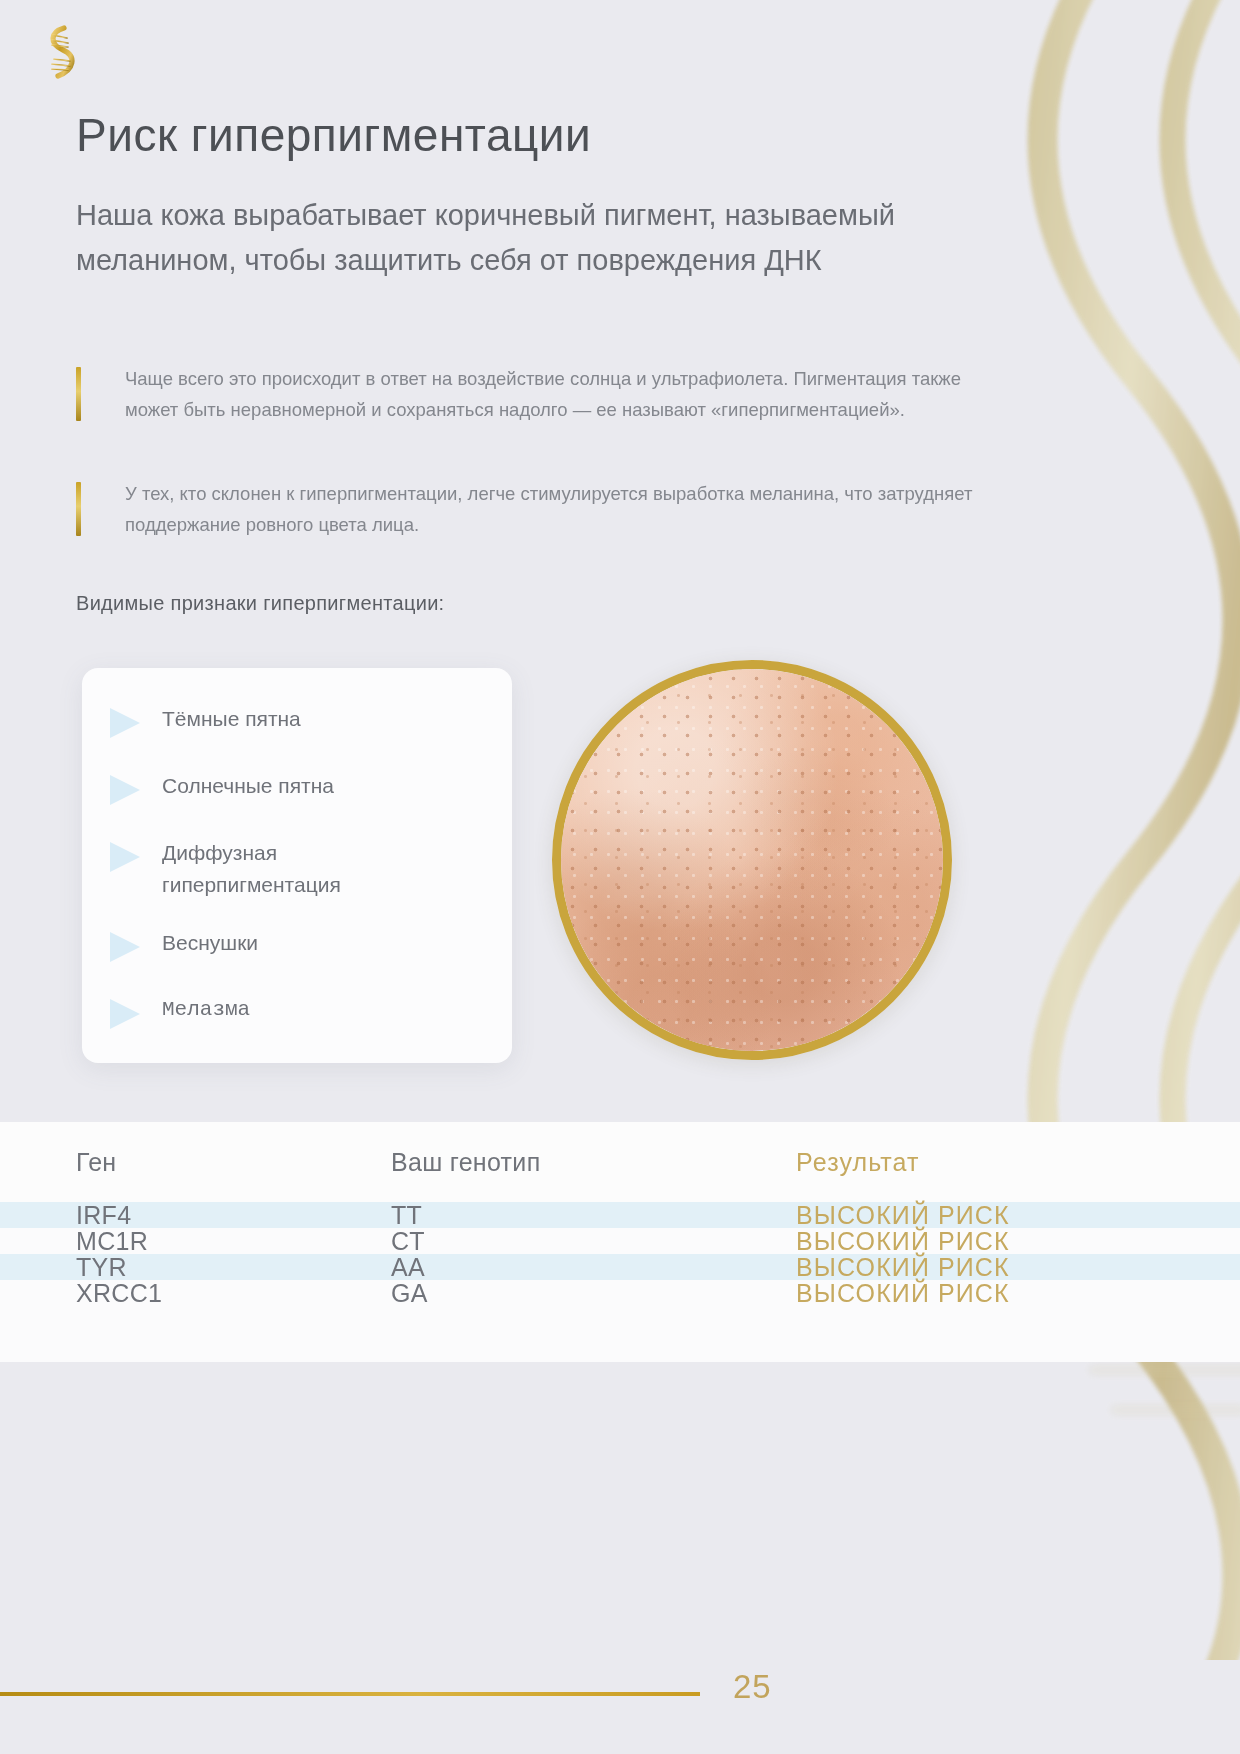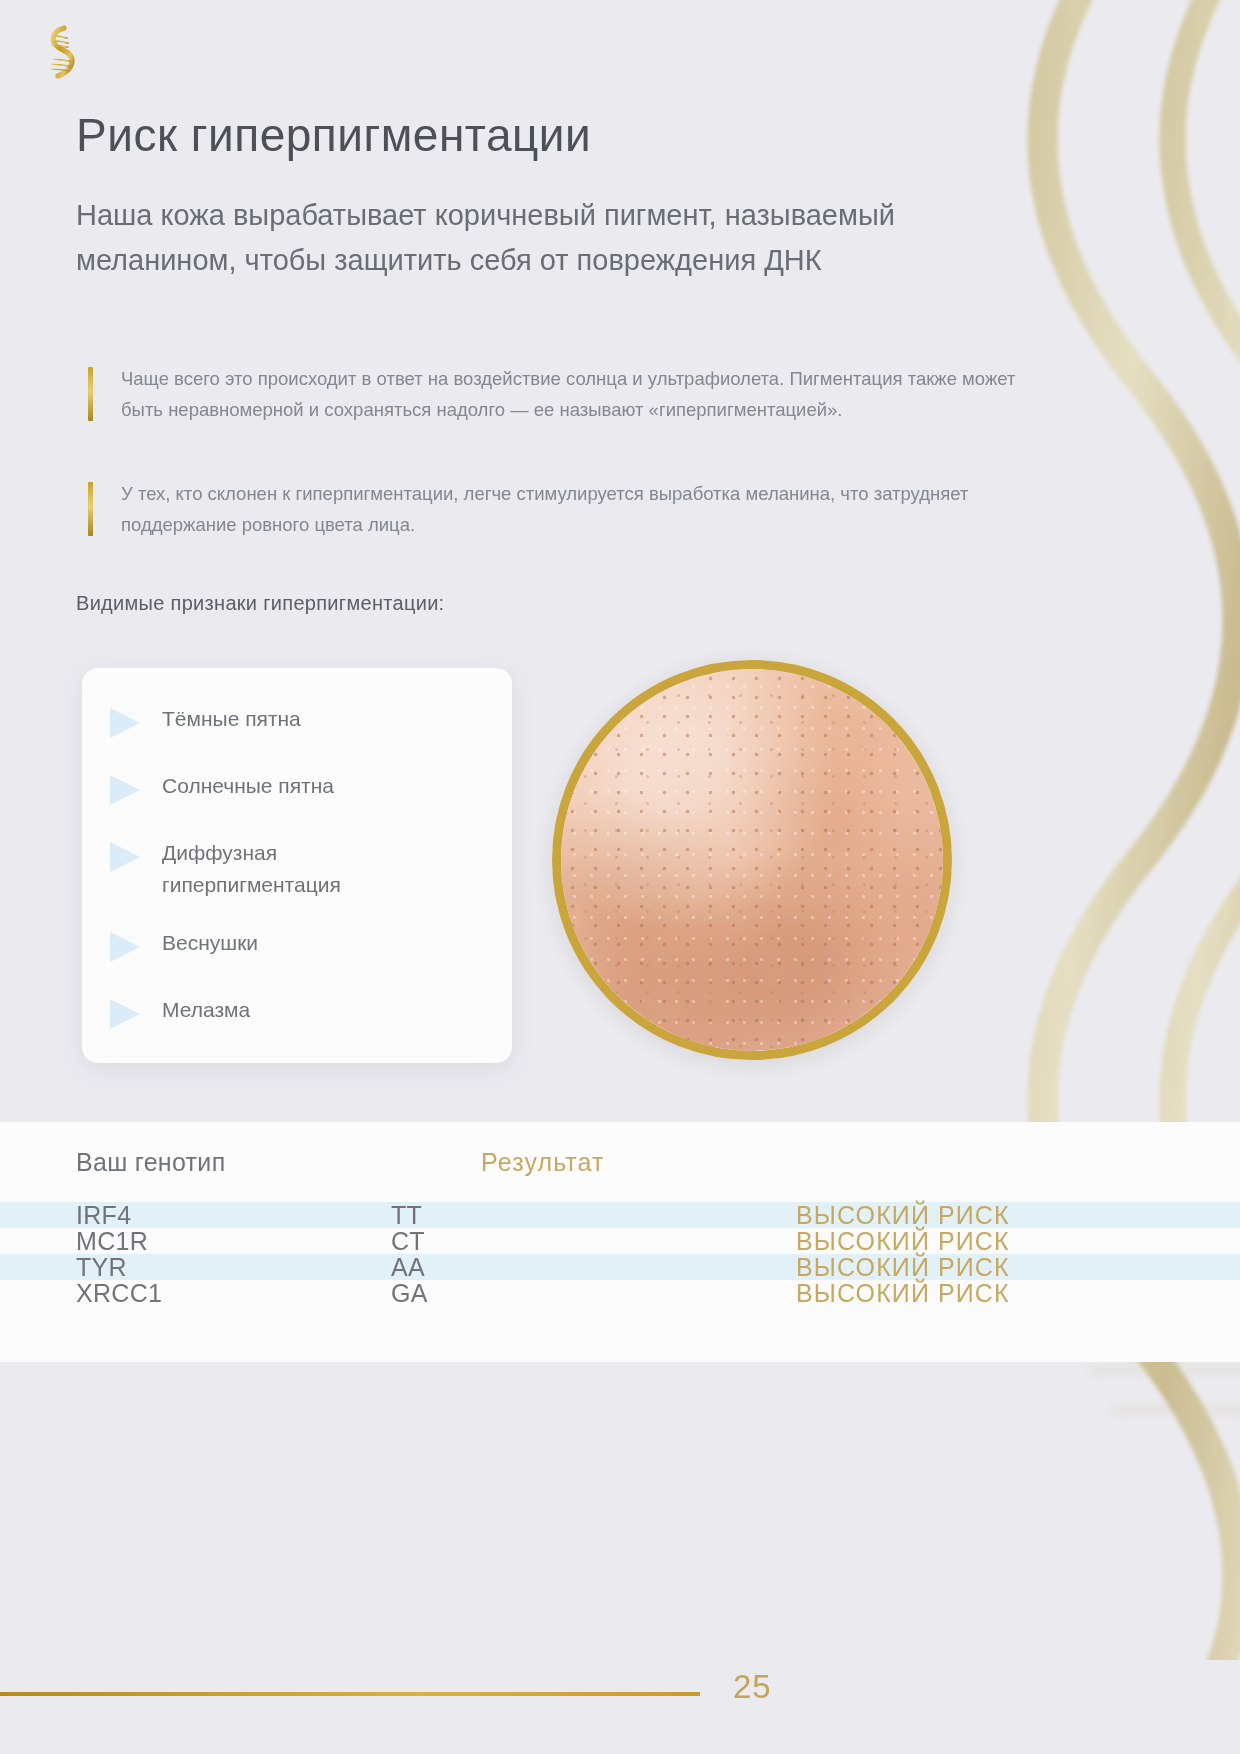--- a/index.html
+++ b/index.html
@@ -56,27 +56,26 @@
     font-size:29px;
     font-weight:300;
     line-height:45px;
     color:#6a6d74;
   }
 
   
   .note {
     position:absolute;
     left:76px;
-    padding-left:33px;
+    padding-left:49px;
     width:930px;
     font-size:18.5px;
     font-weight:300;
     line-height:31px;
     color:#84878e;
-    margin-left:12px;
   }
   .note::before {
     content:"";
     position:absolute;
     left:0; top:4px; bottom:4px;
     width:5px;
     background:linear-gradient(180deg,#c9a227 0%,#e8cf6f 45%,#a8851d 100%);
     border-radius:1px;
   }
   .note--1 { top:363px; }
@@ -104,21 +103,21 @@
     padding:34px 9px 0 0;
     z-index:4;
   }
   .sign-row {
     display:flex;
     align-items:flex-start;
     padding:0 0 0 28px;
     min-height:42px;
     margin-bottom:25px;
   }
-  .sign-row:last-child { margin-bottom:0; }
+  .sign-row:last-child { margin-bottom:0;font-family:Liberation Mono, monospace; }
   .sign-arrow {
     flex:0 0 auto;
     width:0; height:0;
     margin-top:6px; margin-right:22px;
     border-top:15px solid transparent;
     border-bottom:15px solid transparent;
     border-left:30px solid #d9ecf7;
   }
   .sign-label {
     font-size:21px;
@@ -358,20 +357,21 @@
     <div class="photo">
       <div class="photo-inner"></div>
       <div class="photo-speckle"></div>
     </div>
 
   </div>
 
   <div class="table">
 
     <div class="trow trow--head">
+      <div class="c-gene">Ген</div>
       <div class="c-geno">Ваш генотип</div>
       <div class="c-result">Результат</div>
     </div>
 
     <div class="trow trow--odd">
       <div class="c-gene">IRF4</div>
       <div class="c-geno">TT</div>
       <div class="c-result">ВЫСОКИЙ РИСК</div>
     </div>
 

